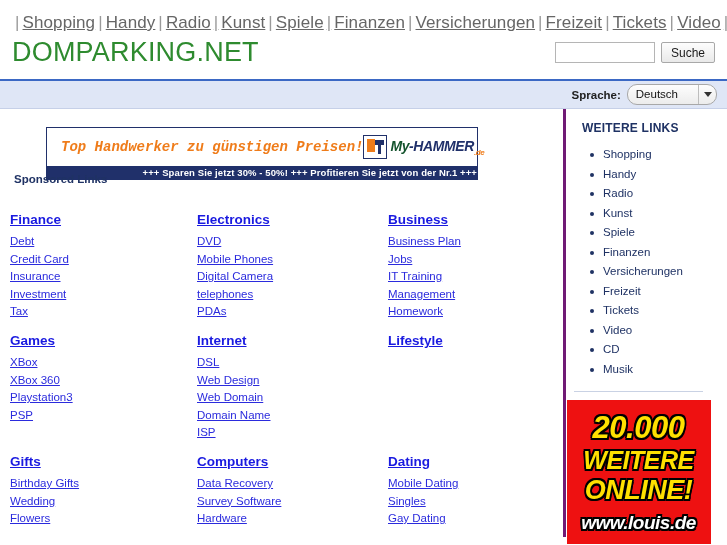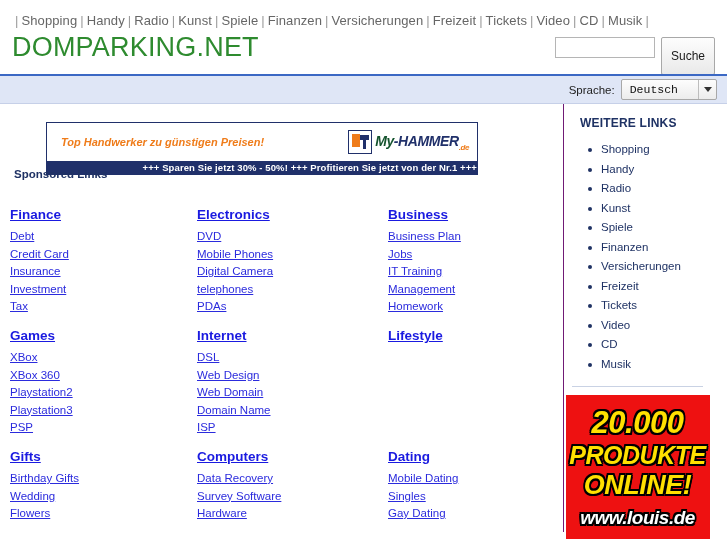--- a/index.html
+++ b/index.html
@@ -14,24 +14,25 @@
     font-family: "Liberation Sans", sans-serif;
     font-size: 12px;
     color: #000;
     overflow: hidden;
     position: relative;
   }
 
   
   .topnav {
     padding: 13px 0 0 12px;
-    font-size: 13px;
+    font-size: 17px;
     color: #666666;
     white-space: nowrap;
     letter-spacing: .1px;
+    text-decoration: underline;
   }
   .topnav .sep { color: #9a9a9a; padding: 0 3px; }
   .topnav a {
     color: #666666;
     text-decoration: none;
   }
 
   
   .headrow {
     position: relative;
@@ -60,21 +61,21 @@
     border: 1px solid #b5b5b5;
     background: #fff;
     font-family: "Liberation Sans", sans-serif;
     font-size: 12px;
     padding: 2px 3px;
     outline: none;
     box-sizing: content-box;
   }
   .searchbox button {
     margin-left: 6px;
-    height: 38px;
+    height: 21px;
     padding: 0 9px;
     border: 1px solid #a8a8a8;
     border-radius: 2px;
     background: linear-gradient(#fdfdfd, #e9e9e9);
     font-family: "Liberation Sans", sans-serif;
     font-size: 12px;
     color: #1a1a1a;
     cursor: pointer;
   }
 
@@ -90,32 +91,32 @@
     position: absolute;
     right: 10px;
     top: 3px;
     display: flex;
     align-items: center;
   }
   .langlabel {
     font-size: 11.5px;
     color: #222;
     margin-right: 6px;
+    font-weight: bold;
   }
   .langselect {
     display: flex;
     align-items: center;
     height: 19px;
     border: 1px solid #a8a8a8;
-    border-radius: 2px;
+    border-radius: 10px;
     background: linear-gradient(#fdfdfd, #ececec);
     font-size: 11.5px;
     color: #111;
     cursor: pointer;
-    font-family: Liberation Mono, monospace;
   }
   .langselect .val {
     padding: 0 20px 0 8px;
     line-height: 19px;
   }
   .langselect .arrowcell {
     width: 17px;
     height: 100%;
     border-left: 1px solid #bdbdbd;
     display: flex;
@@ -138,21 +139,21 @@
     position: absolute;
     left: 0; top: 0;
     width: 563px;
     height: 428px;
   }
   .rightcol {
     position: absolute;
     left: 563px; top: 0;
     width: 148px;
     height: 428px;
-    border-left: 1px solid #701a75;
+    border-left: 3px solid #701a75;
     box-sizing: border-box;
   }
 
   
   .banner {
     position: absolute;
     left: 46px;
     top: 18px;
     width: 432px;
     border: 1px solid #20306a;
@@ -161,26 +162,26 @@
   }
   .banner-main {
     height: 38px;
     display: flex;
     align-items: center;
     padding: 0 8px 0 14px;
     box-sizing: border-box;
   }
   .banner-slogan {
     flex: 1;
-    font-size: 11px;
+    font-size: 14px;
     font-weight: bold;
     font-style: italic;
     color: #ef7c1a;
     white-space: nowrap;
-    font-family: Liberation Sans, sans-serif;
+    font-family: Liberation Mono, monospace;
   }
   .hammer-logo {
     display: flex;
     align-items: center;
     gap: 3px;
   }
   .hammer-icon {
     width: 22px; height: 22px;
     background: #ffffff;
     border: 1px solid #20306a;
@@ -420,21 +421,20 @@
               <li><a>Jobs</a></li>
               <li><a>IT Training</a></li>
               <li><a>Management</a></li>
               <li><a>Homework</a></li>
             </ul></div>
         </div>
         <div class="linkrow">
           <div class="linkcol"><div class="cat-title">Games</div><ul class="cat-list">
               <li><a>XBox</a></li>
               <li><a>XBox 360</a></li>
-              <li><a>Playstation2</a></li>
               <li><a>Playstation3</a></li>
               <li><a>PSP</a></li>
             </ul></div>
           <div class="linkcol"><div class="cat-title">Internet</div><ul class="cat-list">
               <li><a>DSL</a></li>
               <li><a>Web Design</a></li>
               <li><a>Web Domain</a></li>
               <li><a>Domain Name</a></li>
               <li><a>ISP</a></li>
             </ul></div>
@@ -472,19 +472,19 @@
         <li>Versicherungen</li>
         <li>Freizeit</li>
         <li>Tickets</li>
         <li>Video</li>
         <li>CD</li>
         <li>Musik</li>
       </ul>
     <div class="side-divider"></div>
     <div class="louis-ad">
       <div class="louis-line l1">20.000</div>
-      <div class="louis-line l2">PRODUKTE</div>
+      <div class="louis-line l2">WEITERE</div>
       <div class="louis-line l3">ONLINE!</div>
       <div class="louis-line l4">www.louis.de</div>
     </div>
   </div>
 
 </div>
 
 </body></html>

